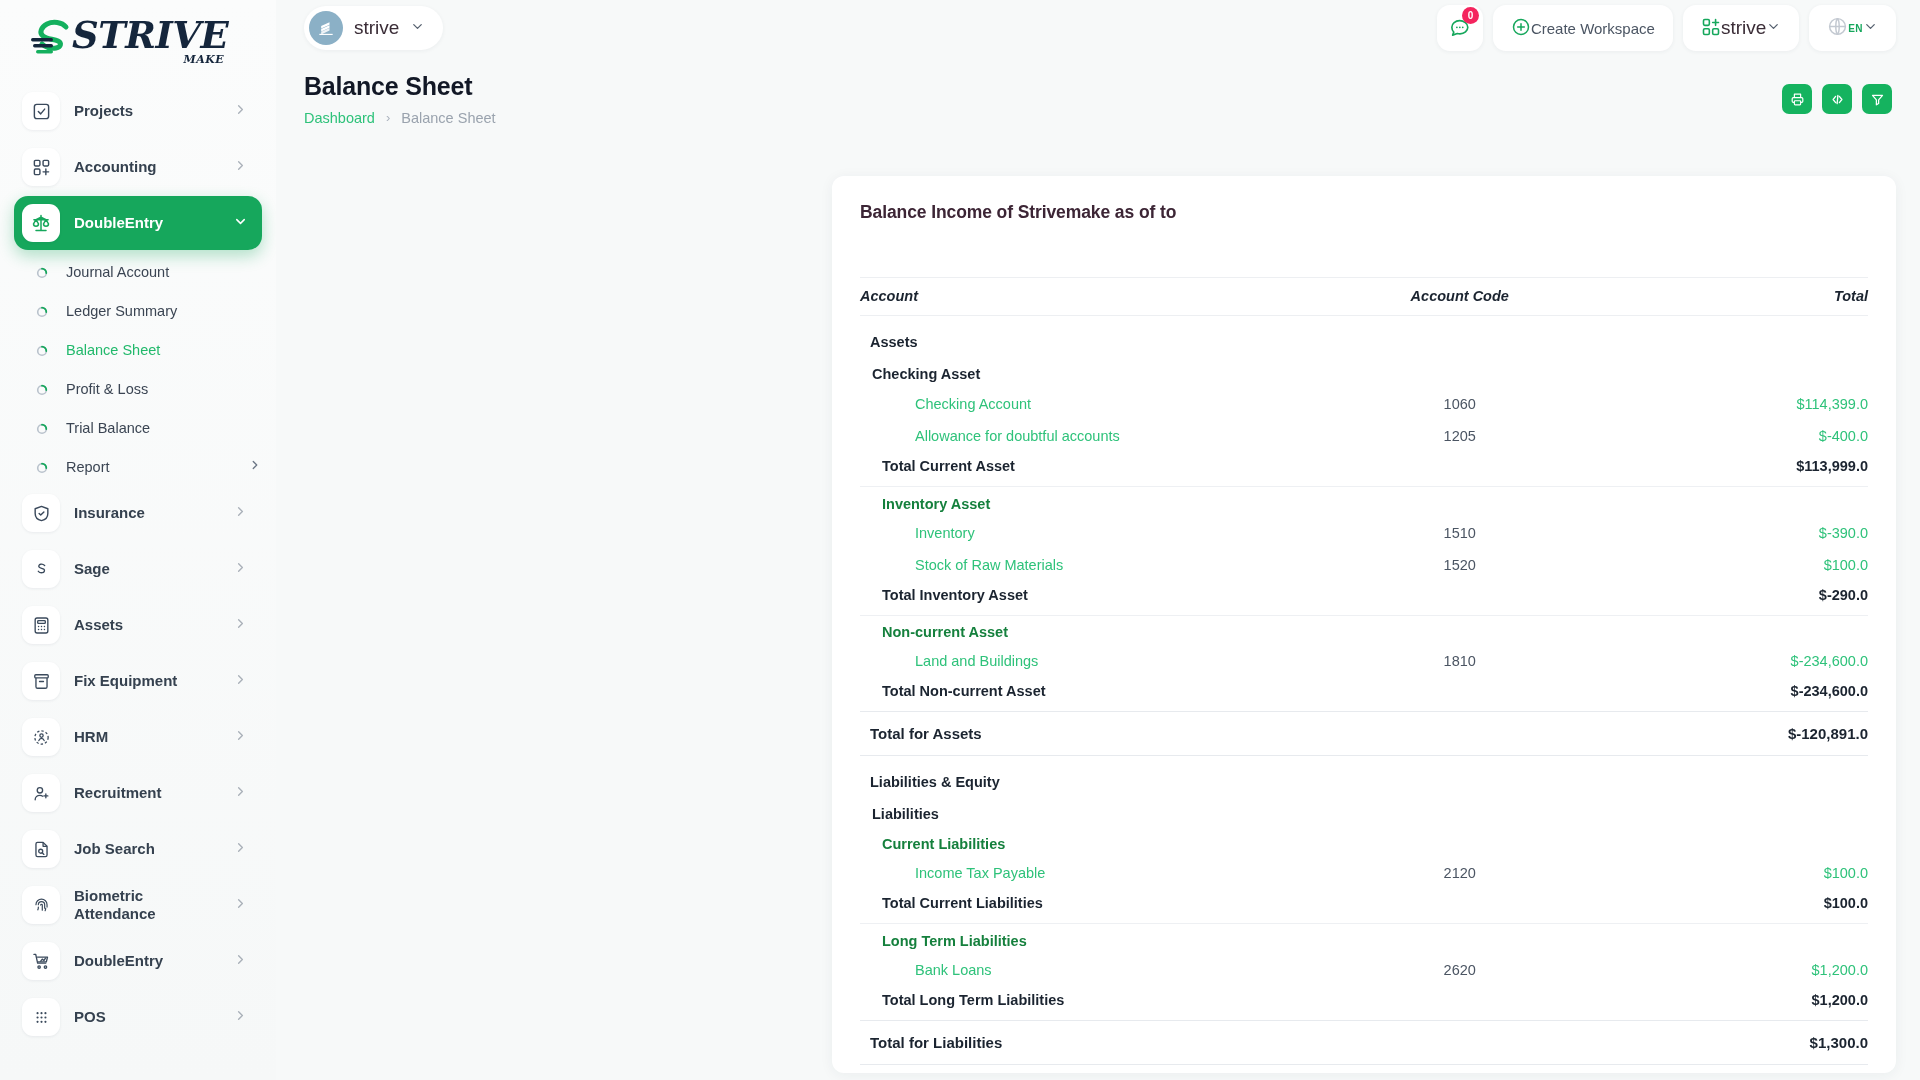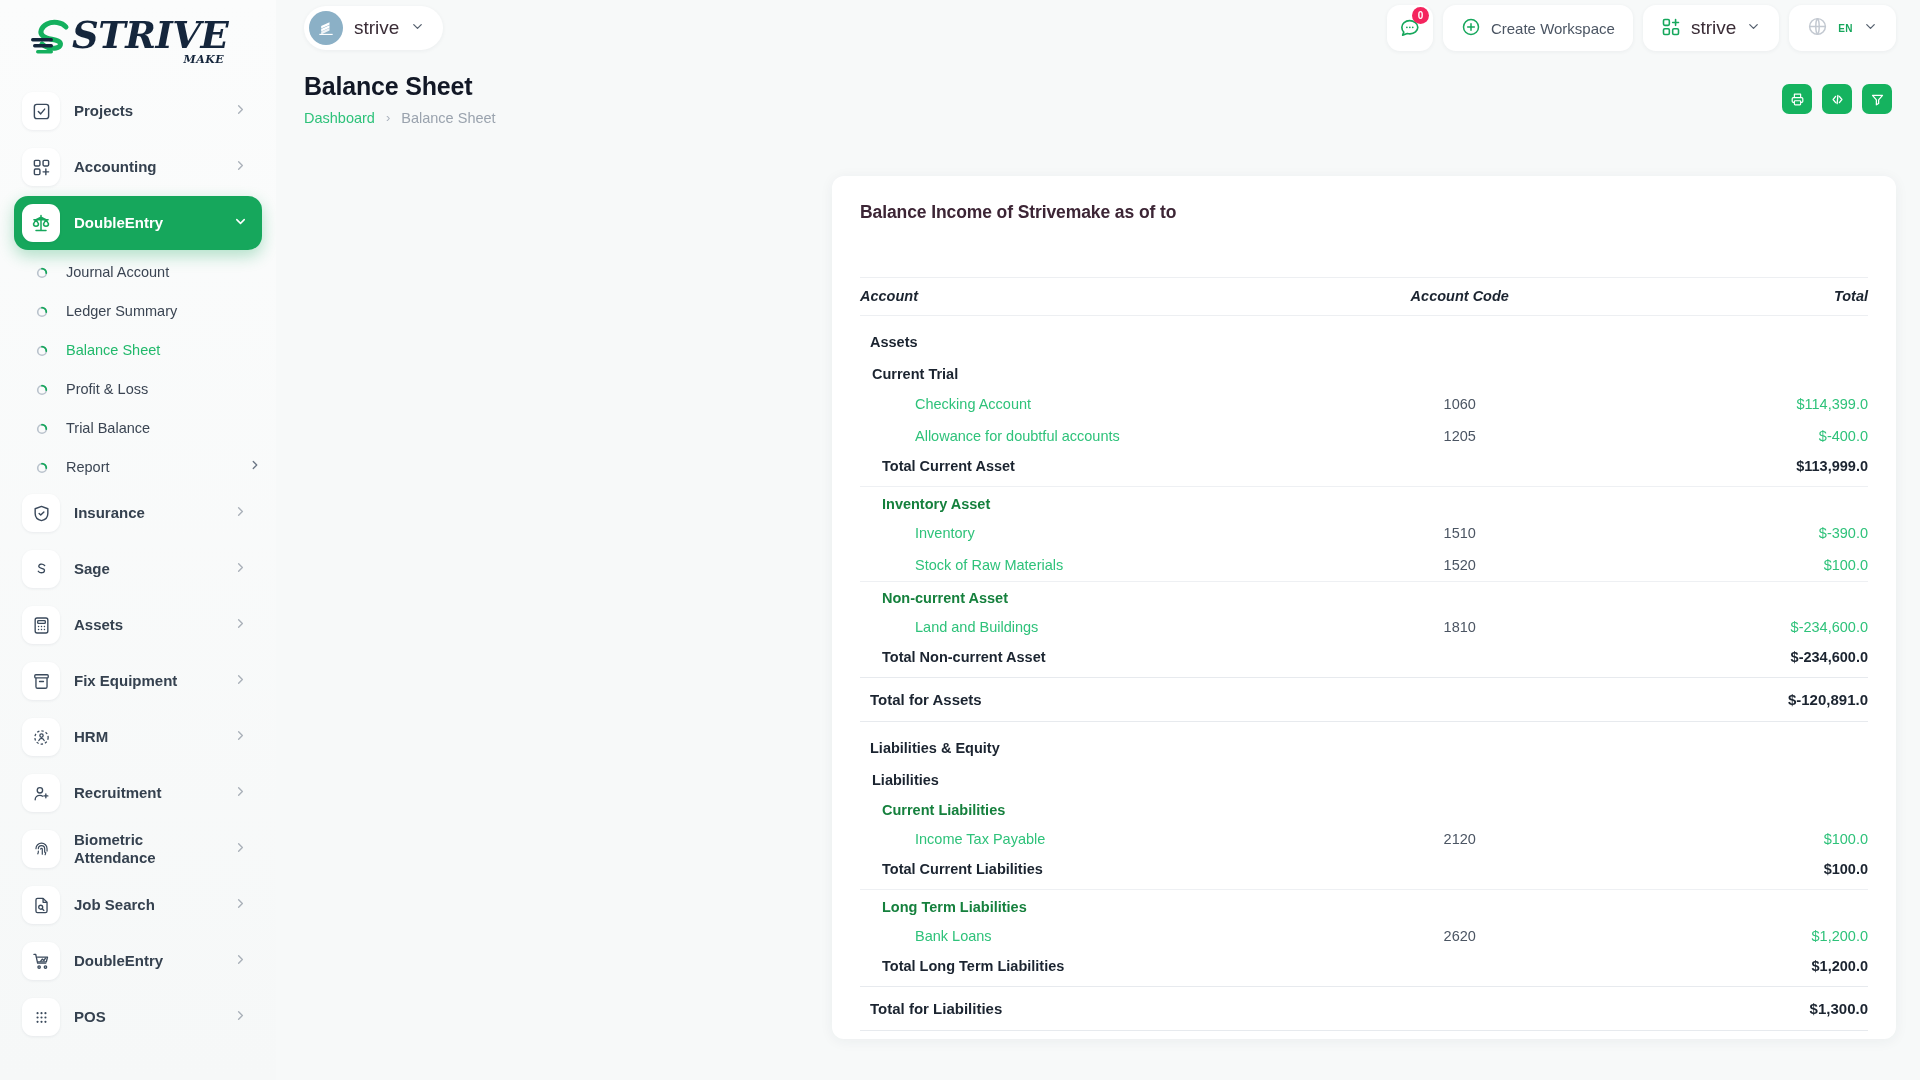--- a/index.html
+++ b/index.html
@@ -90,21 +90,21 @@
     display: flex; align-items: center; justify-content: center; cursor: pointer;
     box-shadow: 0 1px 4px rgba(33,48,70,.06);
   }
   .badge {
     position: absolute; top: 2px; right: 4px;
     background: #f4245e; color: #fff; font-size: 10px; font-weight: 700;
     min-width: 17px; height: 17px; border-radius: 9px;
     display: flex; align-items: center; justify-content: center; padding: 0 4px;
   }
   .pill-btn {
-    display: flex; align-items: center; gap: 10px;
+    display: flex; align-items: center; 
     background: #fff; border-radius: 13px; height: 46px; padding: 0 18px;
     cursor: pointer; font-size: 15px; color: #4b5563; font-weight: 400;
     box-shadow: 0 1px 4px rgba(33,48,70,.06);
   }
   .pill-btn .ws2 { font-size: 19px; color: #3a2c36; }
   .pill-btn .en { font-size: 10px; color: #16a75c; font-weight: 700; letter-spacing: .4px; }
 
   .page-head { padding: 16px 28px 0 28px; display: flex; align-items: flex-start; }
   .page-title { font-size: 25px; font-weight: 700; color: #121826; letter-spacing: -.2px; }
   .crumbs { display: flex; align-items: flex-start; gap: 11px; margin-top: 9px; font-size: 14.5px; }
@@ -378,46 +378,46 @@
         <span class="lbl">Recruitment</span>
         <span class="chev">
           <svg width="15" height="15" viewBox="0 0 24 24" fill="none" stroke="#6b7685" stroke-width="2.2">
               <path d="M9 6l6 6-6 6" stroke-linecap="round" stroke-linejoin="round"></path>
             </svg>
         </span>
       </div>
 
       <div class="nav-item">
         <span class="ico-box">
+          <svg width="19" height="19" viewBox="0 0 24 24" fill="none" stroke="#3b4a5c" stroke-width="1.7">
+            <path d="M14 3H7a2 2 0 00-2 2v14a2 2 0 002 2h10a2 2 0 002-2V8z" stroke-linejoin="round"></path>
+              <path d="M14 3v5h5" stroke-linejoin="round"></path>
+            <circle cx="11" cy="14.2" r="2.5"></circle>
+              <path d="M13 16.2l2 2" stroke-linecap="round"></path>
+          </svg>
+        </span>
+        <span class="lbl">Job Search</span>
+        <span class="chev">
+          <svg width="15" height="15" viewBox="0 0 24 24" fill="none" stroke="#6b7685" stroke-width="2.2">
+              <path d="M9 6l6 6-6 6" stroke-linecap="round" stroke-linejoin="round"></path>
+            </svg>
+        </span>
+      </div>
+
+      <div class="nav-item">
+        <span class="ico-box">
           <svg width="19" height="19" viewBox="0 0 24 24" fill="none" stroke="#3b4a5c" stroke-width="1.5" stroke-linecap="round">
             <path d="M5 11a7 7 0 0114 0v3"></path>
               <path d="M8 11a4 4 0 018 0v4.5"></path>
               <path d="M11 11.5a1 1 0 012 0V18"></path>
               <path d="M7.3 17.5c.6-1 .8-2.3.7-3.5"></path>
               <path d="M16.6 18.6c.5-1 .7-2 .7-3"></path>
           </svg>
         </span>
         <span class="lbl">Biometric Attendance</span>
-        <span class="chev">
-          <svg width="15" height="15" viewBox="0 0 24 24" fill="none" stroke="#6b7685" stroke-width="2.2">
-              <path d="M9 6l6 6-6 6" stroke-linecap="round" stroke-linejoin="round"></path>
-            </svg>
-        </span>
-      </div>
-
-      <div class="nav-item">
-        <span class="ico-box">
-          <svg width="19" height="19" viewBox="0 0 24 24" fill="none" stroke="#3b4a5c" stroke-width="1.7">
-            <path d="M14 3H7a2 2 0 00-2 2v14a2 2 0 002 2h10a2 2 0 002-2V8z" stroke-linejoin="round"></path>
-              <path d="M14 3v5h5" stroke-linejoin="round"></path>
-            <circle cx="11" cy="14.2" r="2.5"></circle>
-              <path d="M13 16.2l2 2" stroke-linecap="round"></path>
-          </svg>
-        </span>
-        <span class="lbl">Job Search</span>
         <span class="chev">
           <svg width="15" height="15" viewBox="0 0 24 24" fill="none" stroke="#6b7685" stroke-width="2.2">
               <path d="M9 6l6 6-6 6" stroke-linecap="round" stroke-linejoin="round"></path>
             </svg>
         </span>
       </div>
 
       <div class="nav-item">
         <span class="ico-box">
           <svg width="19" height="19" viewBox="0 0 24 24" fill="none" stroke="#3b4a5c" stroke-width="1.7">
@@ -577,21 +577,21 @@
             <th class="r" style="width:27%">Total</th>
           </tr>
         </thead>
         <tbody>
             <tr class="head-l0">
               <td class="acct">Assets</td>
               <td class="code"></td>
               <td class="amt"></td>
             </tr>
             <tr class="head-l1">
-              <td class="acct">Current Trial</td>
+              <td class="acct">Checking Asset</td>
               <td class="code"></td>
               <td class="amt"></td>
             </tr>
             <tr class="leaf">
               <td class="acct">Checking Account</td>
               <td class="code">1060</td>
               <td class="amt">$114,399.0</td>
             </tr>
             <tr class="leaf">
               <td class="acct">Allowance for doubtful accounts</td>
@@ -614,20 +614,25 @@
             <tr class="leaf">
               <td class="acct">Inventory</td>
               <td class="code">1510</td>
               <td class="amt">$-390.0</td>
             </tr>
             <tr class="leaf">
               <td class="acct">Stock of Raw Materials</td>
               <td class="code">1520</td>
               <td class="amt">$100.0</td>
             </tr>
+            <tr class="subtotal">
+              <td class="acct">Total Inventory Asset</td>
+              <td class="code"></td>
+              <td class="amt">$-290.0</td>
+            </tr>
             <tr class="sep">
               <td colspan="3"></td>
             </tr>
             <tr class="grp-l1">
               <td class="acct">Non-current Asset</td>
               <td class="code"></td>
               <td class="amt"></td>
             </tr>
             <tr class="leaf">
               <td class="acct">Land and Buildings</td>

